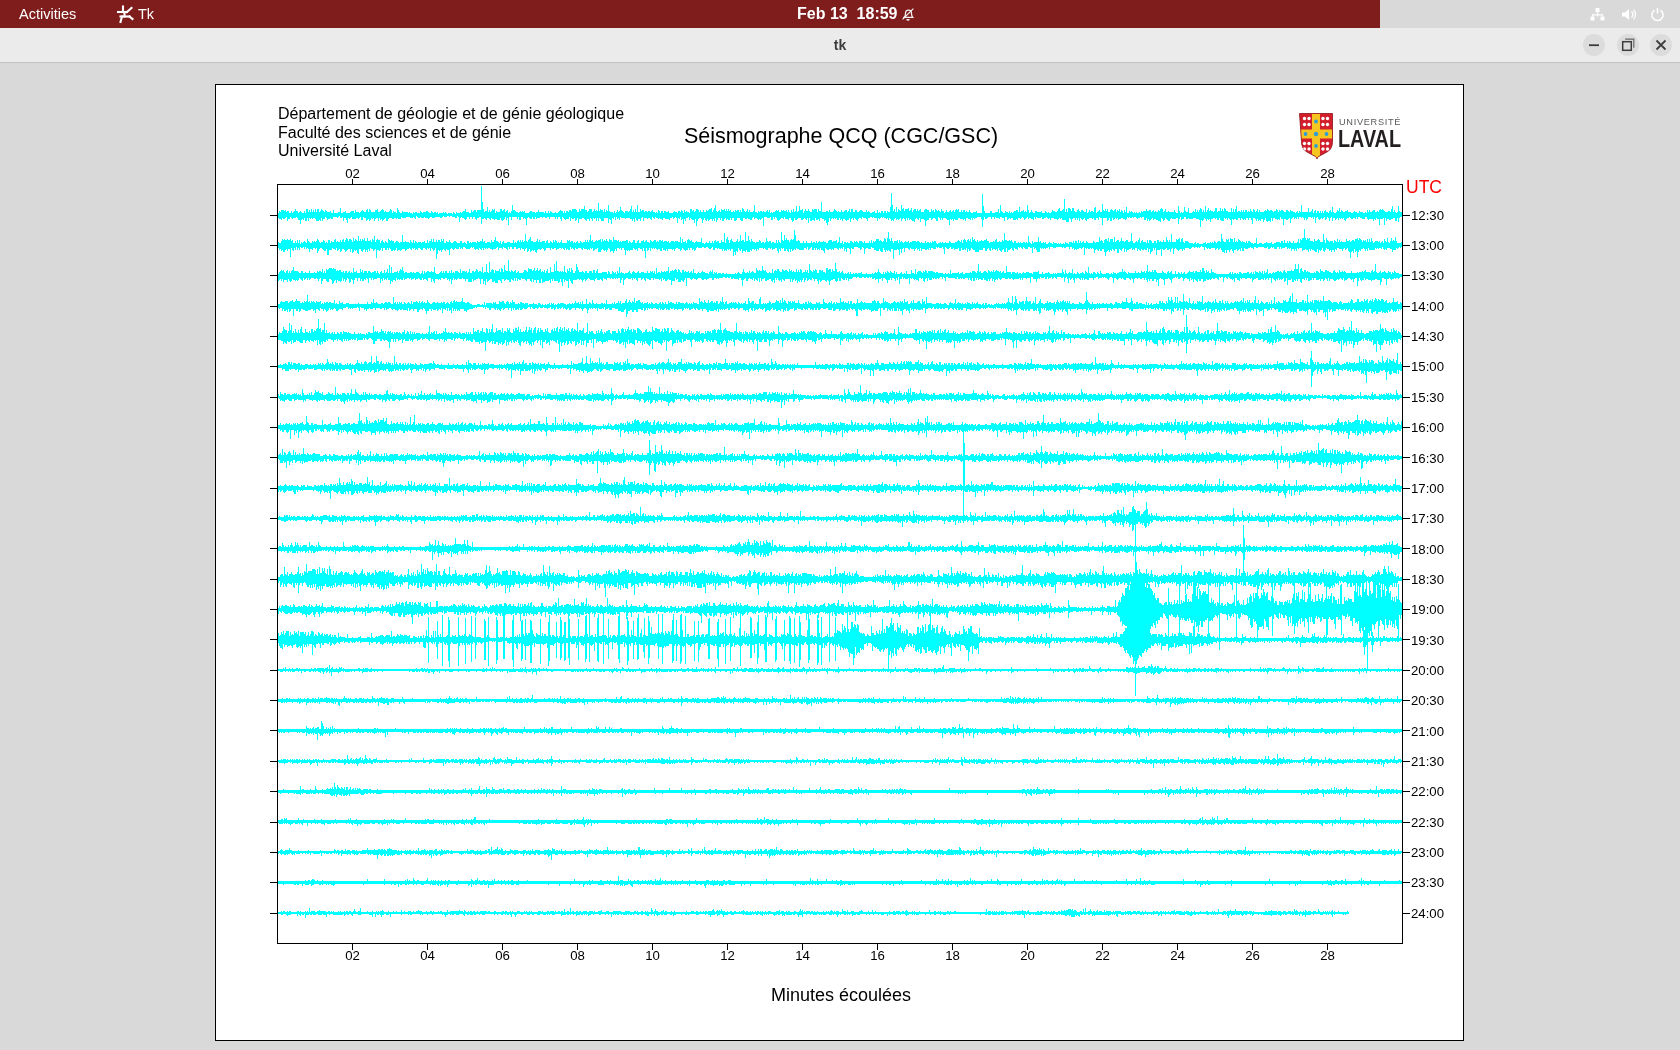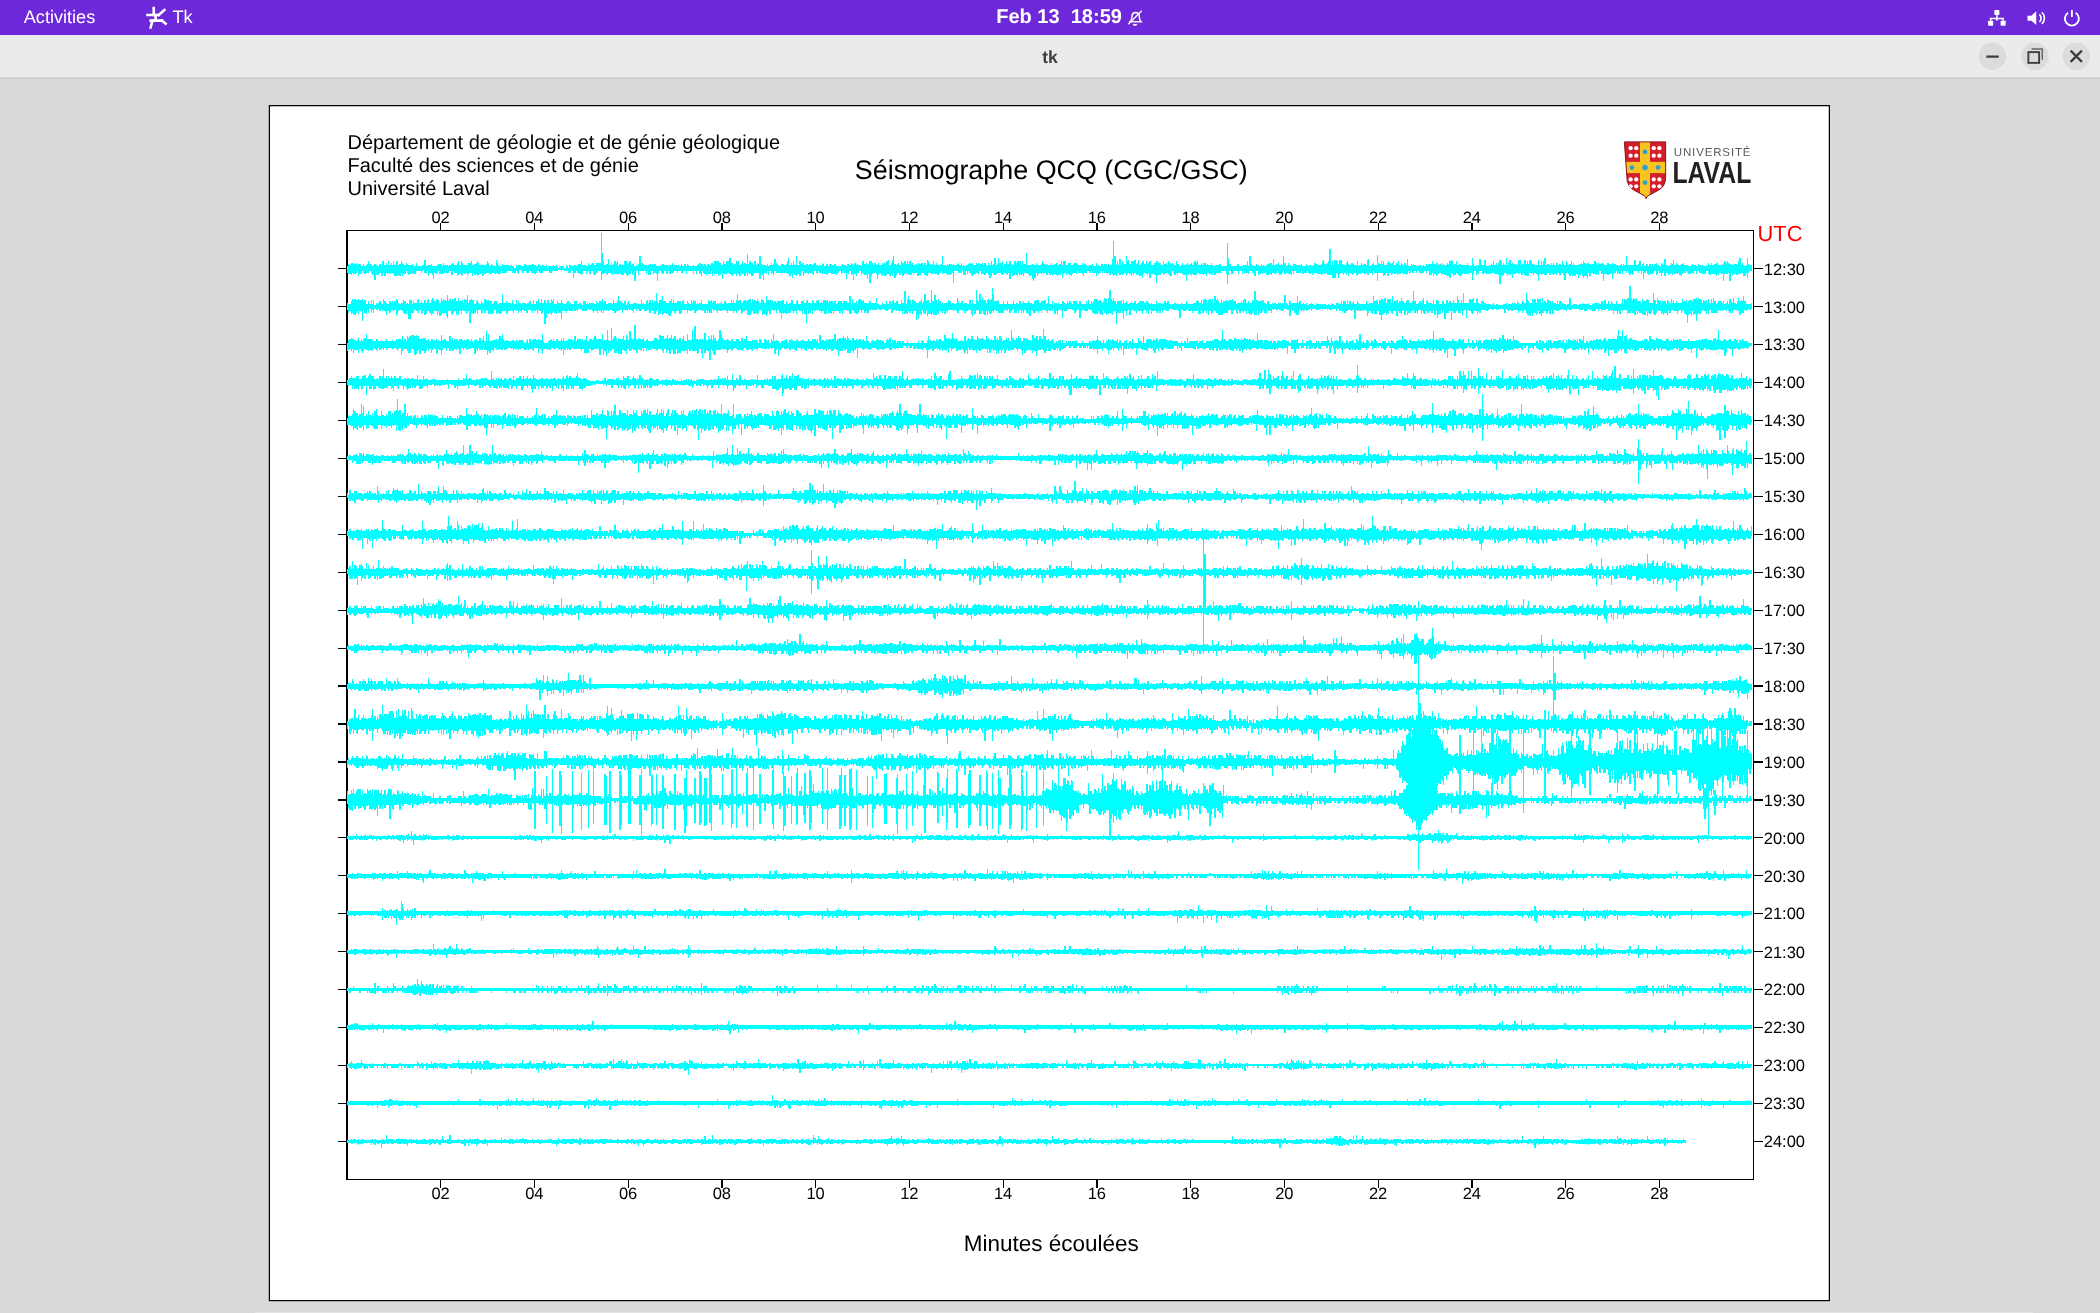--- a/index.html
+++ b/index.html
@@ -1,16 +1,16 @@
 <!DOCTYPE html>
 <html><head><meta charset="utf-8">
 <style>
 html,body{margin:0;padding:0;width:1680px;height:1050px;overflow:hidden;
  background:#d9d9d9;font-family:"Liberation Sans",sans-serif;}
-#topbar{position:absolute;left:0;top:0;width:1680px;height:28px;background:#6d28d9;color:#fff;text-align:right;}
+#topbar{position:absolute;left:0;top:0;width:1380px;height:28px;background:#7f1d1d;color:#fff;text-align:right;}
 #topbar .t{position:absolute;top:0;height:28px;line-height:28px;font-size:16px;}
 #topbar svg.ic{position:absolute;}
 #titlebar{position:absolute;left:0;top:28px;width:1680px;height:34px;background:#ebebeb;
  border-bottom:1px solid #c1c1c1;}
 #titlebar .title{position:absolute;left:0;top:0;width:100%;text-align:center;line-height:34px;
  font-size:14px;font-weight:bold;color:#3d3d3d;}
 .wbtn{position:absolute;top:34px;width:22px;height:22px;border-radius:50%;background:#dcdcdc;}
 svg{display:block;}
 #canvas{position:absolute;left:215px;top:84px;background:#fff;border:1px solid #000;}
 </style></head>

